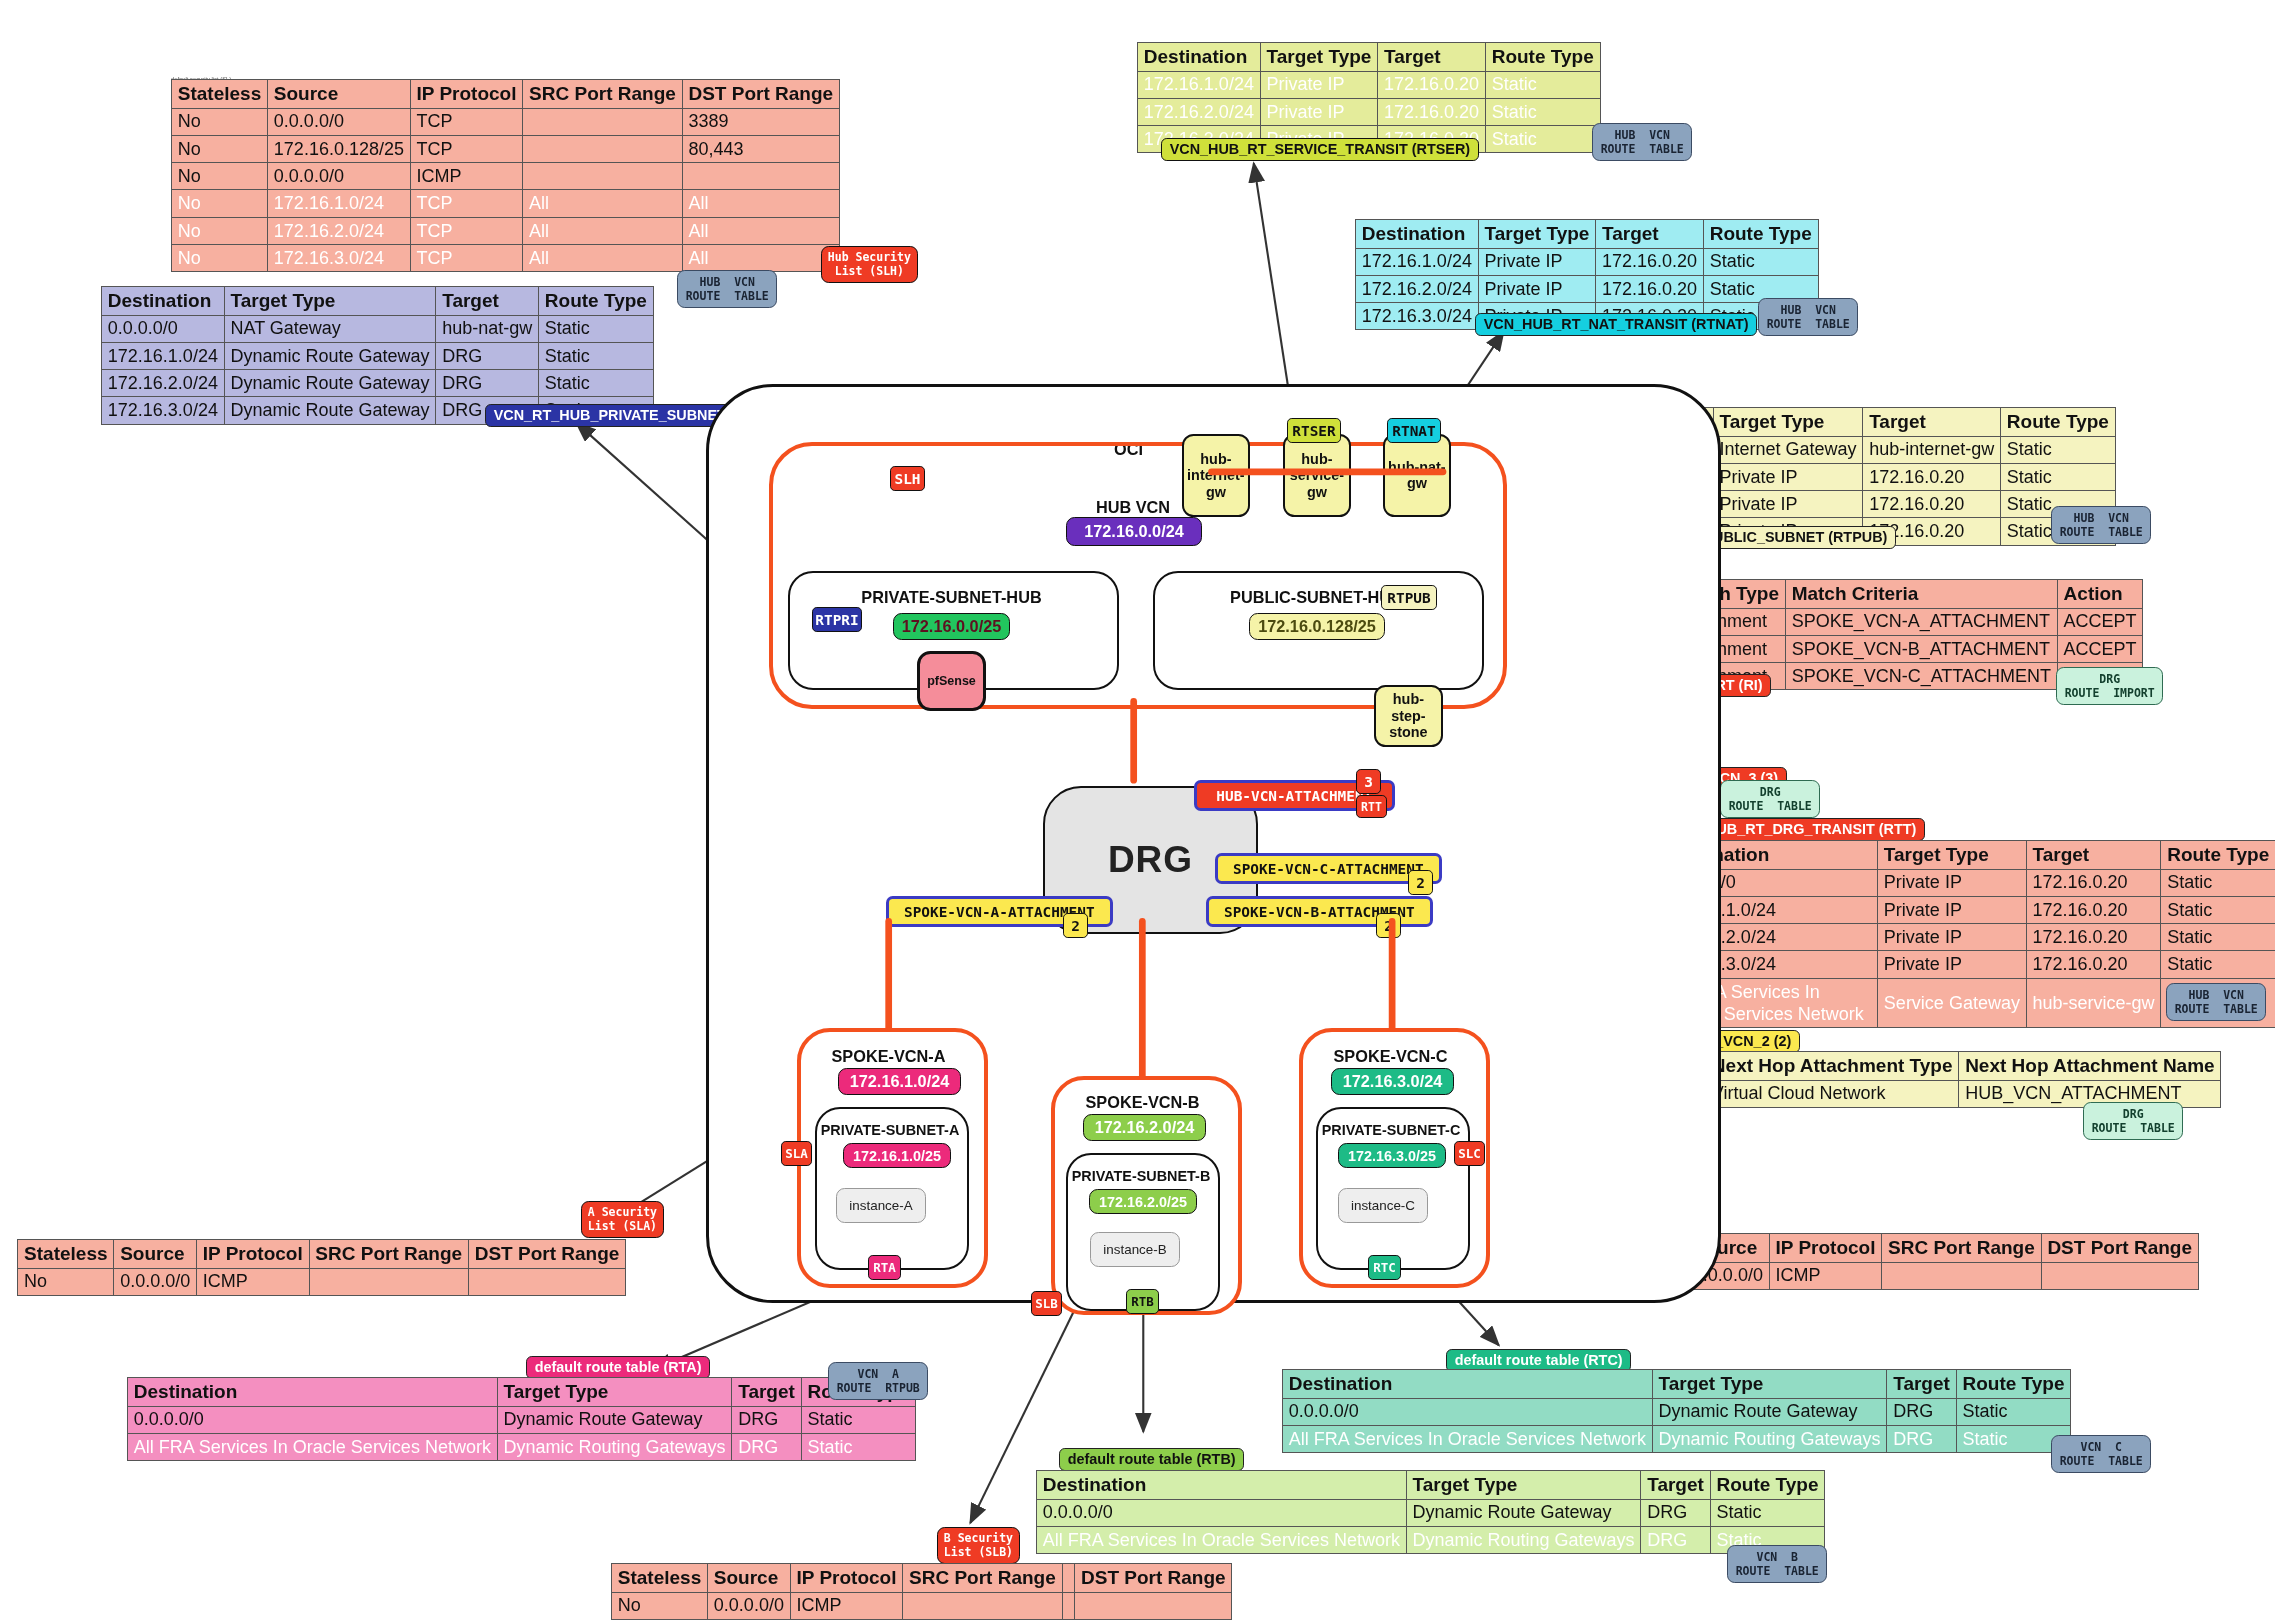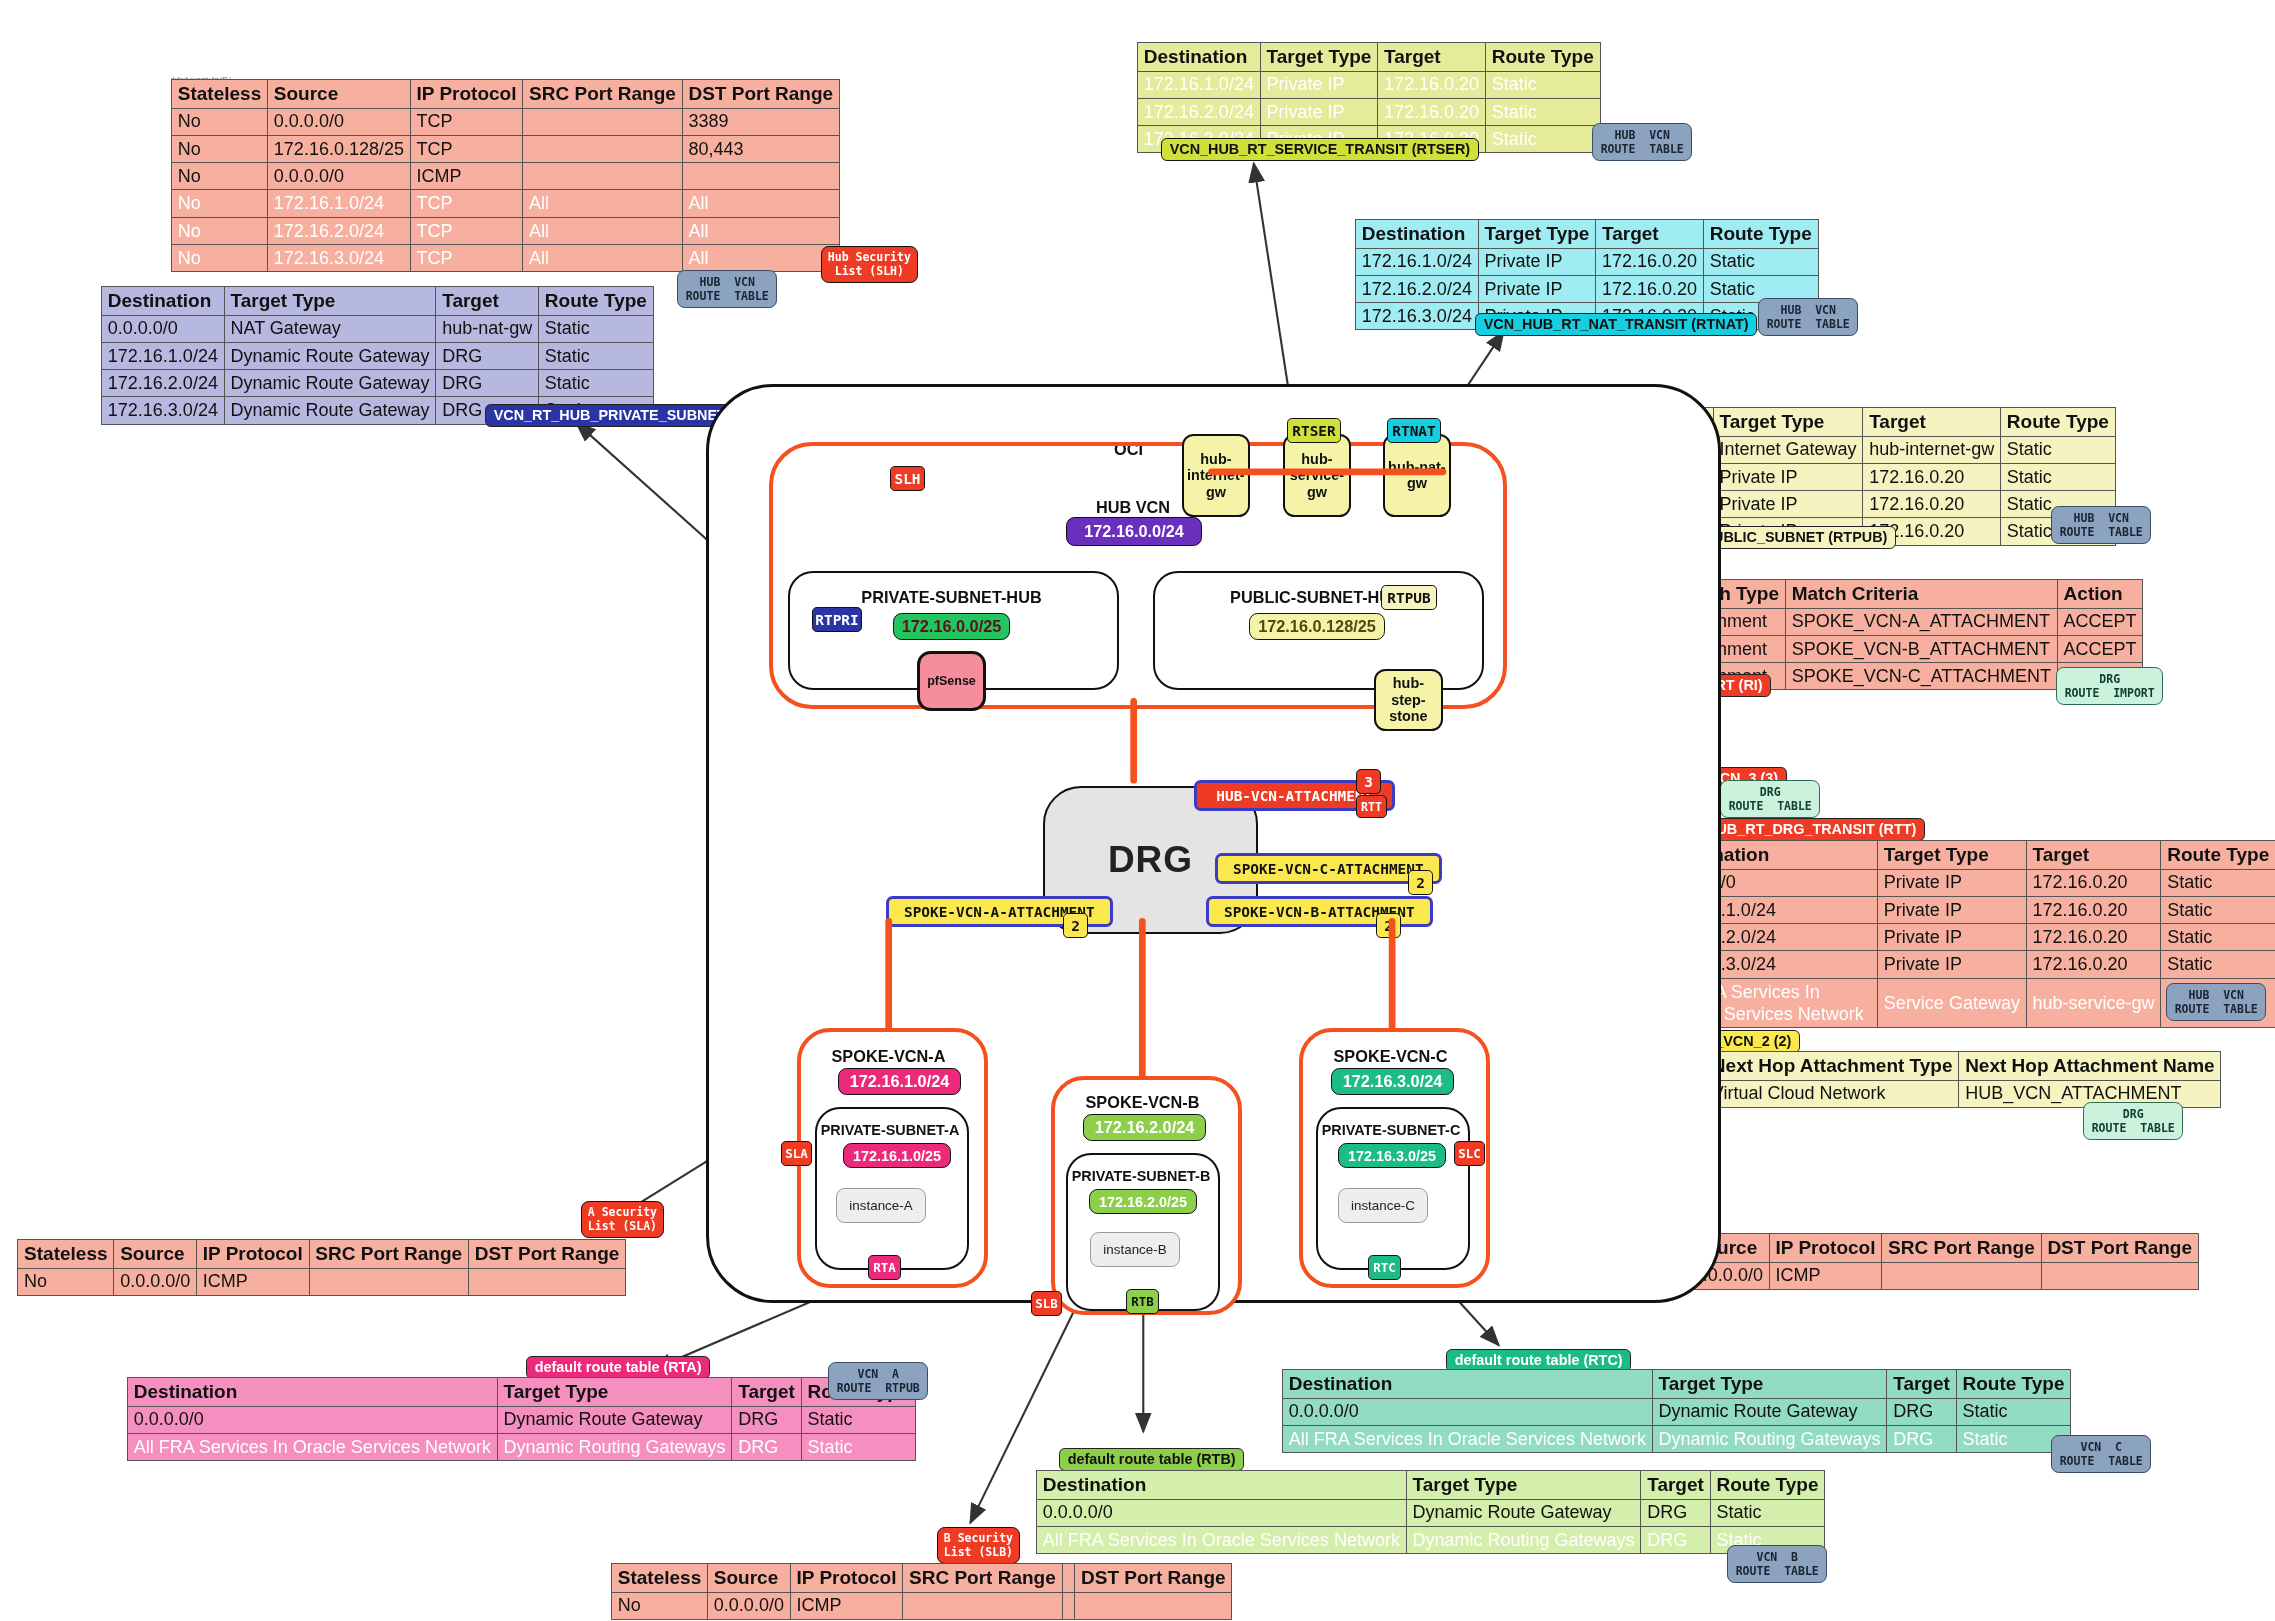--- a/index.html
+++ b/index.html
@@ -657,21 +657,21 @@
 
 <div class="abs subnet" style="left:788px;top:571px;width:327px;height:115px;"></div>
 <div class="abs sublabel" style="left:788px;top:588px;width:327px;">PRIVATE-SUBNET-HUB</div>
 <div class="abs cidr" style="left:893px;top:613px;width:115px;height:25px;background:#22c55e;color:#5e1020;">172.16.0.0/25</div>
 <div class="abs pfsense" style="left:917px;top:651px;width:63px;height:54px;">pfSense</div>
 <div class="abs mark m-blue" style="left:812px;top:569px;width:48px;height:23px;margin-top:38px;">RTPRI</div>
 
 <div class="abs subnet" style="left:1153px;top:571px;width:327px;height:115px;"></div>
 <div class="abs sublabel" style="left:1153px;top:588px;width:327px;">PUBLIC-SUBNET-HUB</div>
 <div class="abs cidr" style="left:1249px;top:613px;width:134px;height:25px;background:#f5f3a8;color:#4b4a10;">172.16.0.128/25</div>
-<div class="abs gw" style="left:1374px;top:669px;width:61px;height:54px;">hub-step-stone</div>
+<div class="abs gw" style="left:1374px;top:685px;width:61px;height:54px;">hub-step-stone</div>
 <div class="abs mark m-cream" style="left:1381px;top:585px;width:54px;height:23px;">RTPUB</div>
 
 <div class="abs drg" style="left:1043px;top:786px;width:211px;height:144px;">DRG</div>
 
 <div class="abs attach a-red" style="left:1194px;top:780px;width:183px;height:25px;">HUB-VCN-ATTACHMENT</div>
 <div class="abs mark m-red" style="left:1356px;top:769px;width:23px;height:23px;">3</div>
 <div class="abs mark m-red" style="left:1356px;top:795px;width:29px;height:21px;font-size:11.5px;">RTT</div>
 
 <div class="abs attach a-yellow" style="left:1215px;top:853px;width:209px;height:25px;">SPOKE-VCN-C-ATTACHMENT</div>
 <div class="abs mark m-yellow" style="left:1408px;top:870px;width:23px;height:23px;">2</div>

